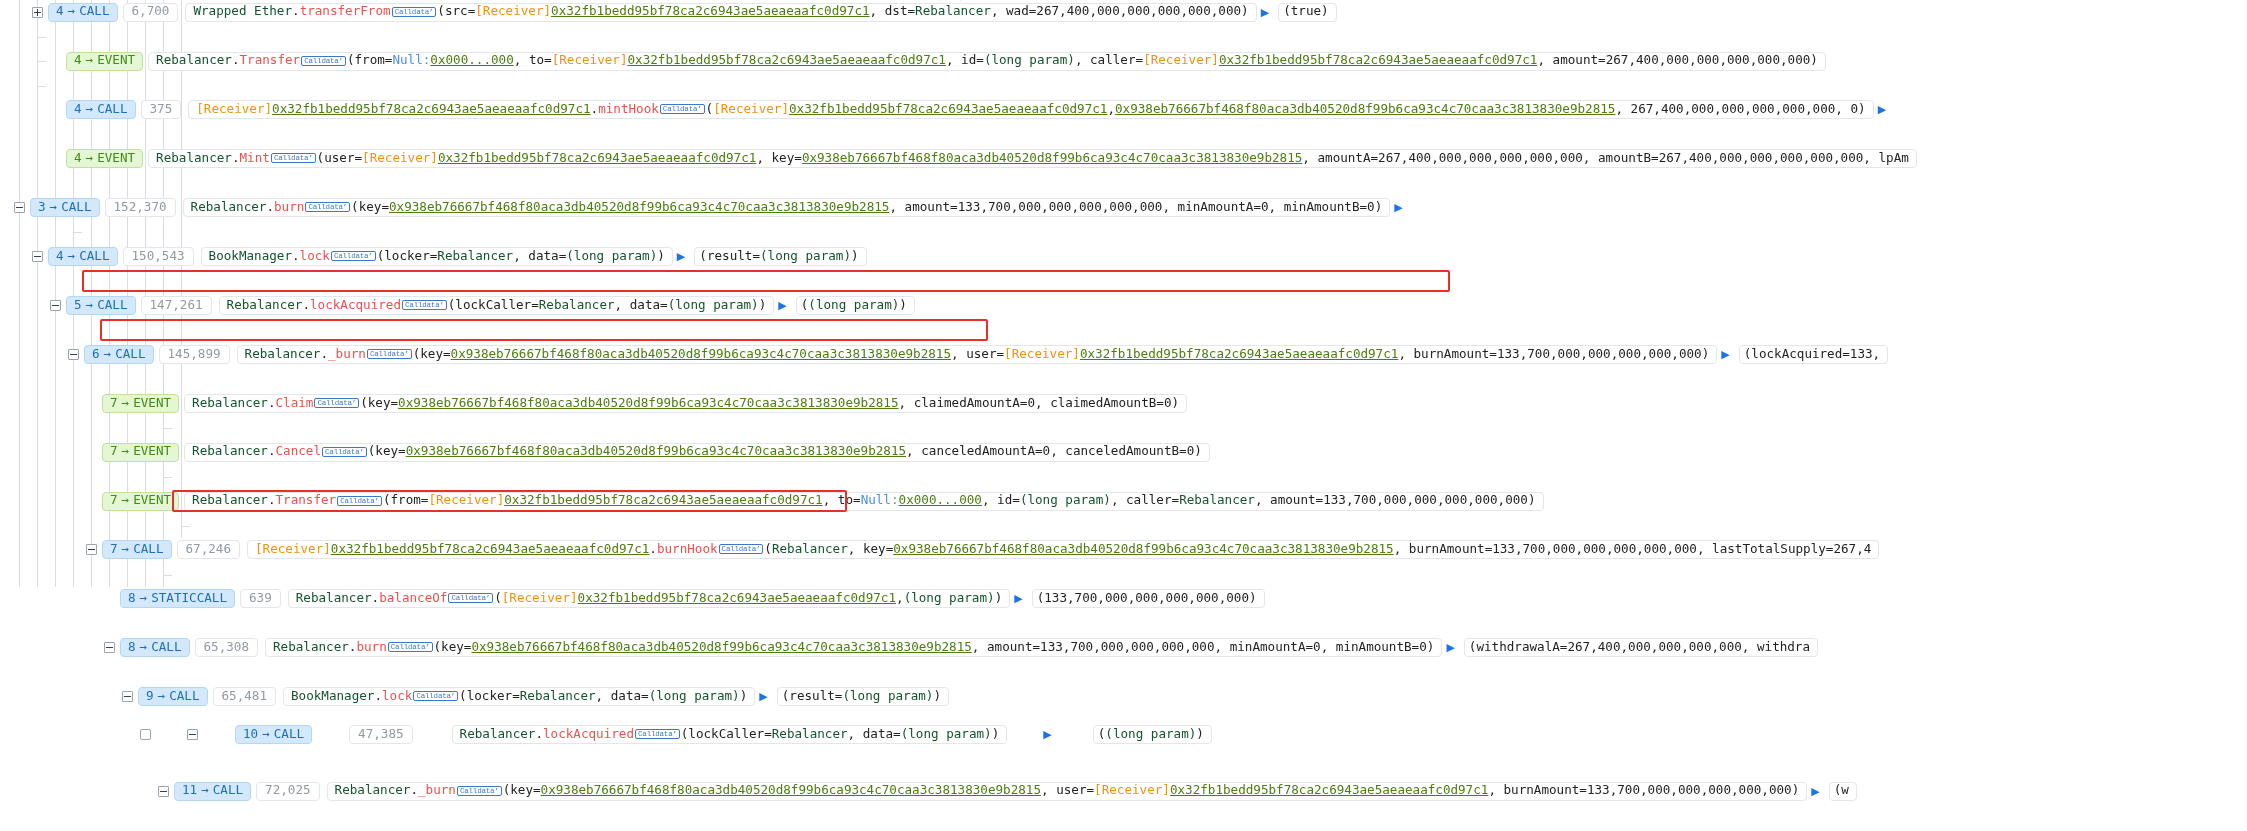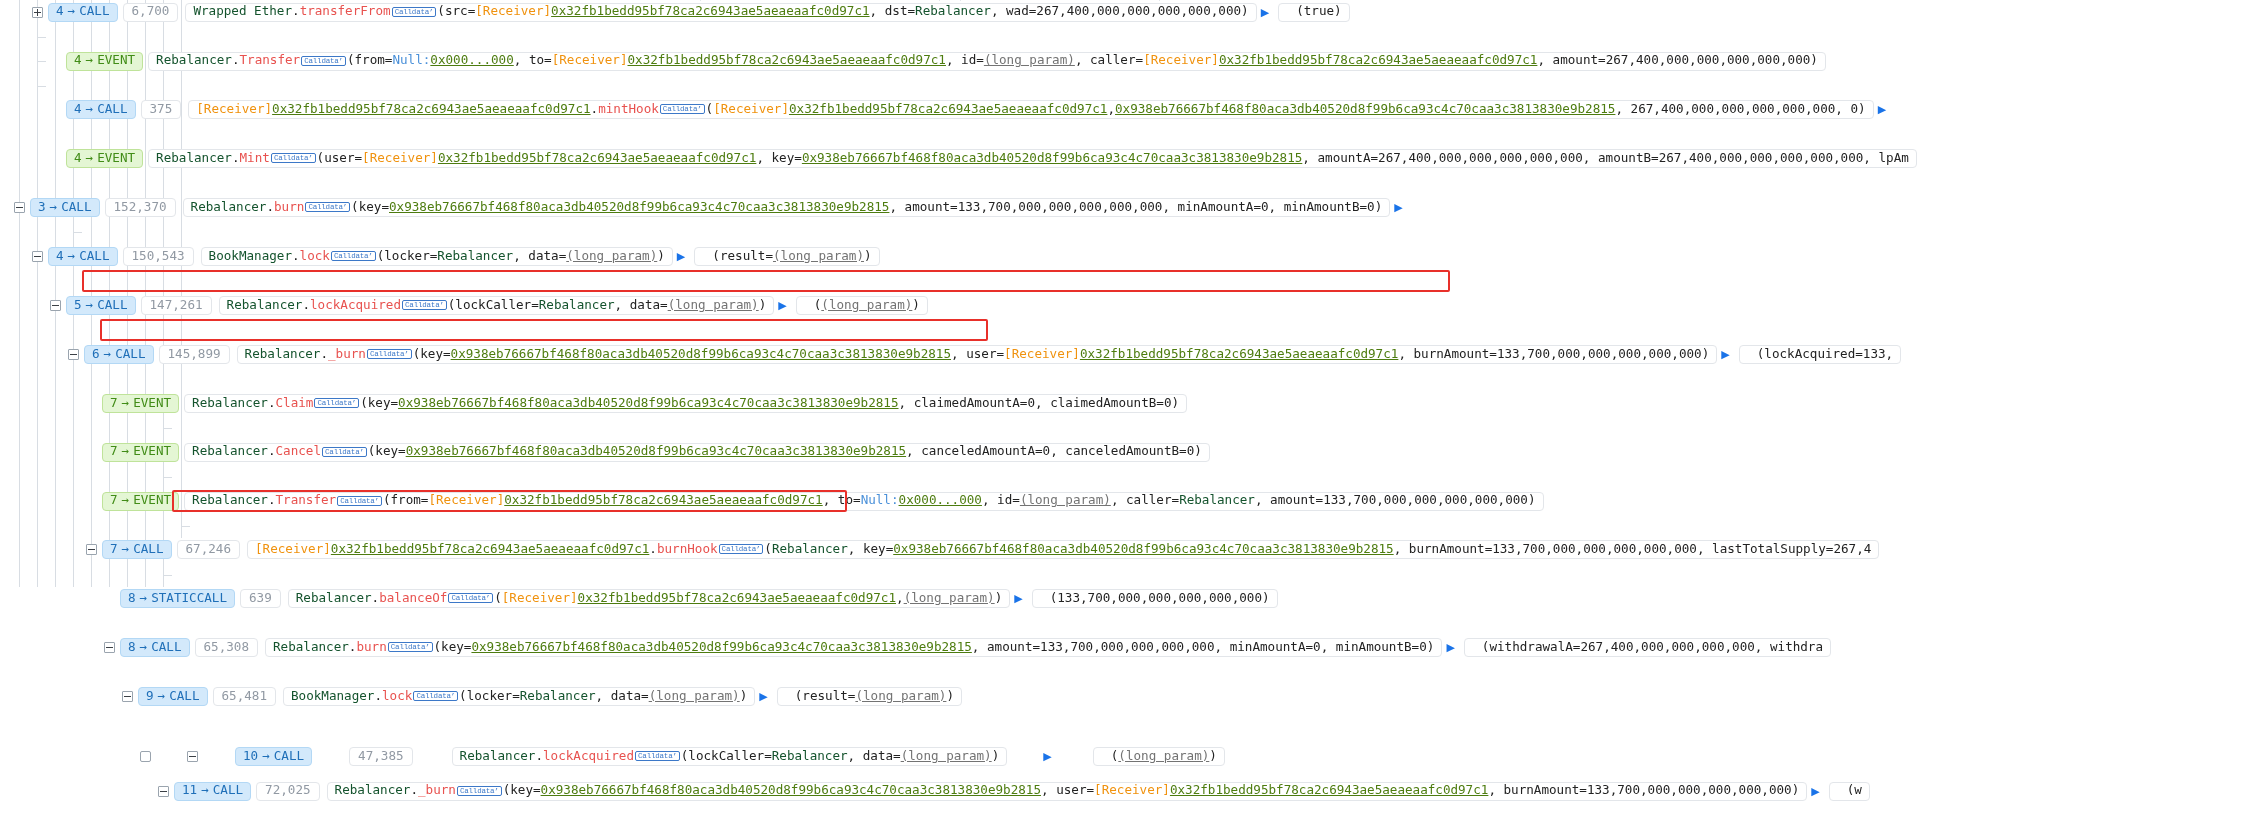--- a/index.html
+++ b/index.html
@@ -119,21 +119,21 @@
     flex: 0 0 auto;
     color: #222;
     overflow: hidden;
   }
   .ret {
     display: inline-flex;
     align-items: center;
     border: 1px solid #e3e6ea;
     border-radius: 4px;
     background: #fff;
-    padding: 2px 7px 3px 17px;
+    padding: 2px 7px 3px 4px;
     height: 19px;
     flex: 0 0 auto;
     color: #222;
     margin-left: 2px;
   }
   .playbtn {
     color: #1a73e8;
     font-size: 11px;
     margin: 0 7px 0 4px;
     flex: 0 0 auto;
@@ -152,21 +152,21 @@
     font-family: Liberation Mono, monospace;
     letter-spacing: -0.2px;
   }
   .cd::after { content: "\2019"; }
 
   .c-contract { color: #14532d; }
   .c-func     { color: #e8524f; }
   .c-receiver { color: #f0920e; }
   .c-addr     { color: #4d7c0f; text-decoration: underline; }
   .c-null     { color: #4a90d9; }
-  .c-dim      { color: #737373; text-decoration: underline; }
+  .c-dim      { color: #14532d; }
 
   .redbox {
     position: absolute;
     border: 2px solid #e8302a;
     border-radius: 2px;
     pointer-events: none;
     z-index: 5;
   }
   .topstub {
     position: absolute;
@@ -371,21 +371,21 @@
         <span class="chip chip-call">
           <span>9</span>
           <span class="arrow">→</span>
           <span>CALL</span>
         </span>
         <span class="gas">65,481</span>
         <span class="body"><span class="c-contract">BookManager</span>.<span class="c-func">lock</span><span class="cd">Calldata</span>(locker=<span class="c-contract">Rebalancer</span>, data=<span class="c-dim">(long param)</span>)</span>
         <span class="playbtn">▶</span>
         <span class="ret">(result=<span class="c-dim">(long param)</span>)</span>
       </div>
-      <div class="row" style="padding-left: 140px; top: 378px; gap: 32px;">
+      <div class="row" style="padding-left: 140px; top: 356px; gap: 32px;">
         <span class="chk"></span>
         <span class="exp"></span>
         <span class="chip chip-call">
           <span>10</span>
           <span class="arrow">→</span>
           <span>CALL</span>
         </span>
         <span class="gas">47,385</span>
         <span class="body"><span class="c-contract">Rebalancer</span>.<span class="c-func">lockAcquired</span><span class="cd">Calldata</span>(lockCaller=<span class="c-contract">Rebalancer</span>, data=<span class="c-dim">(long param)</span>)</span>
         <span class="playbtn">▶</span>

